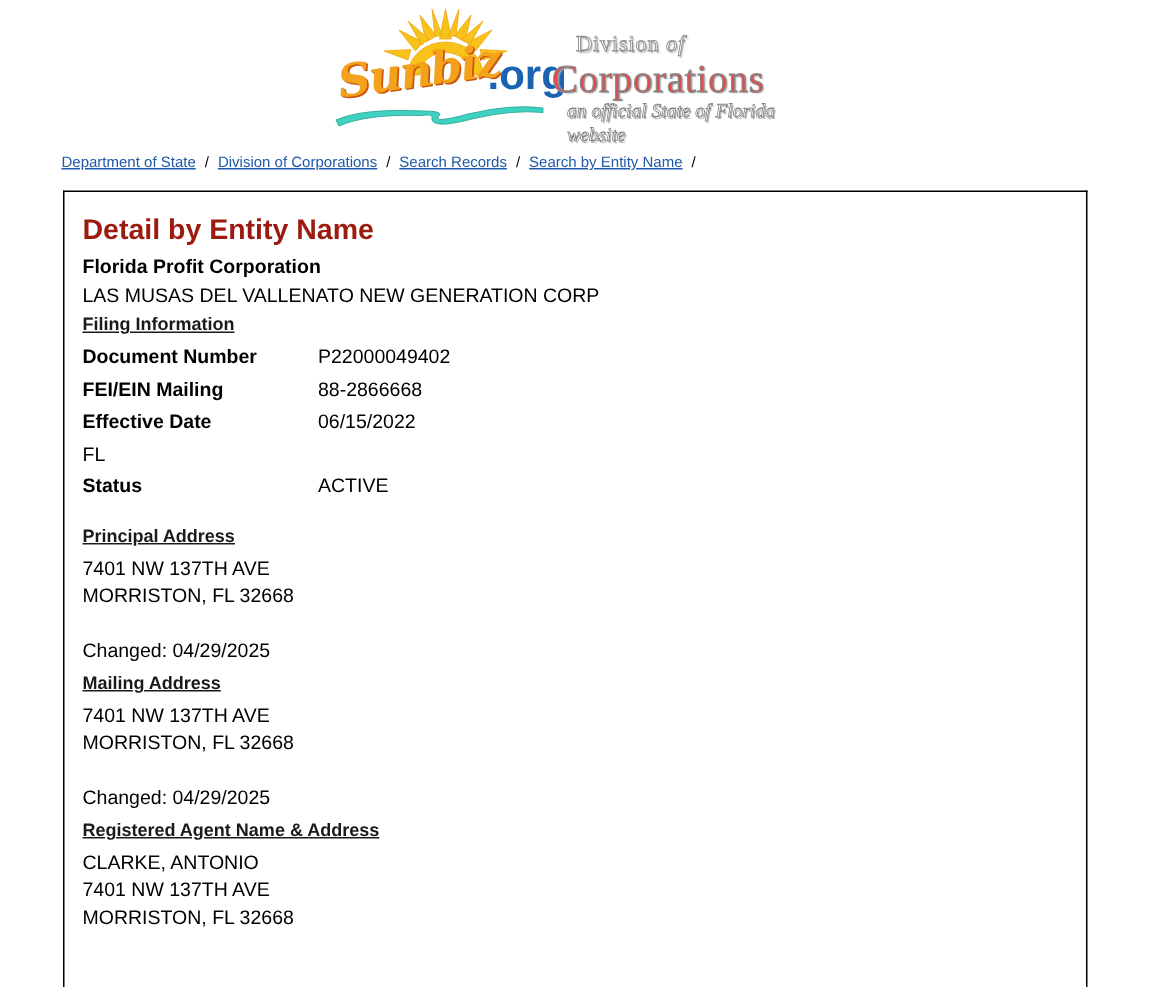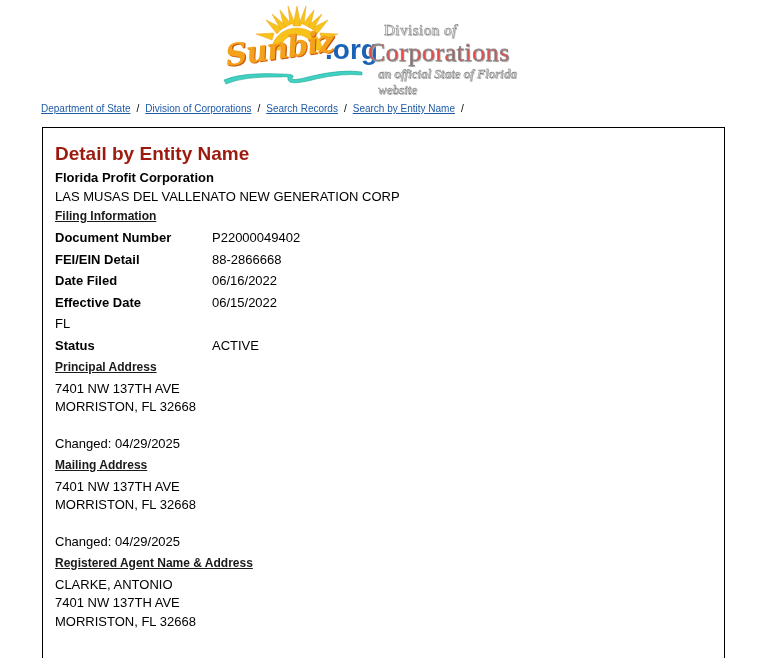--- a/index.html
+++ b/index.html
@@ -116,41 +116,37 @@
     <div class="line" style="margin-top:2px;font-weight:bold;">Florida Profit Corporation</div>
     <div class="line">LAS MUSAS DEL VALLENATO NEW GENERATION CORP</div>
 
     <div class="section-head">Filing Information</div>
     <div class="fields">
       <div class="field-row">
         <span class="field-label">Document Number</span>
         <span class="field-value">P22000049402</span>
       </div>
       <div class="field-row">
-        <span class="field-label">FEI/EIN Detail</span>
+        <span class="field-label">FEI/EIN Mailing</span>
         <span class="field-value">88-2866668</span>
-      </div>
-      <div class="field-row">
-        <span class="field-label">Date Filed</span>
-        <span class="field-value">06/16/2022</span>
       </div>
       <div class="field-row">
         <span class="field-label">Effective Date</span>
         <span class="field-value">06/15/2022</span>
       </div>
       <div class="field-row">
         <span class="field-value">FL</span>
       </div>
       <div class="field-row">
         <span class="field-label">Status</span>
         <span class="field-value">ACTIVE</span>
       </div>
     </div>
 
-    <div class="section-head" style="margin-top:0;">Principal Address</div>
+    <div class="section-head" style="margin-top:12px;">Principal Address</div>
     <div class="addr">
       <div>7401 NW 137TH AVE</div>
       <div>MORRISTON, FL 32668</div>
     </div>
     <div class="changed">Changed: 04/29/2025</div>
 
     <div class="section-head" style="margin-top:0;">Mailing Address</div>
     <div class="addr">
       <div>7401 NW 137TH AVE</div>
       <div>MORRISTON, FL 32668</div>

